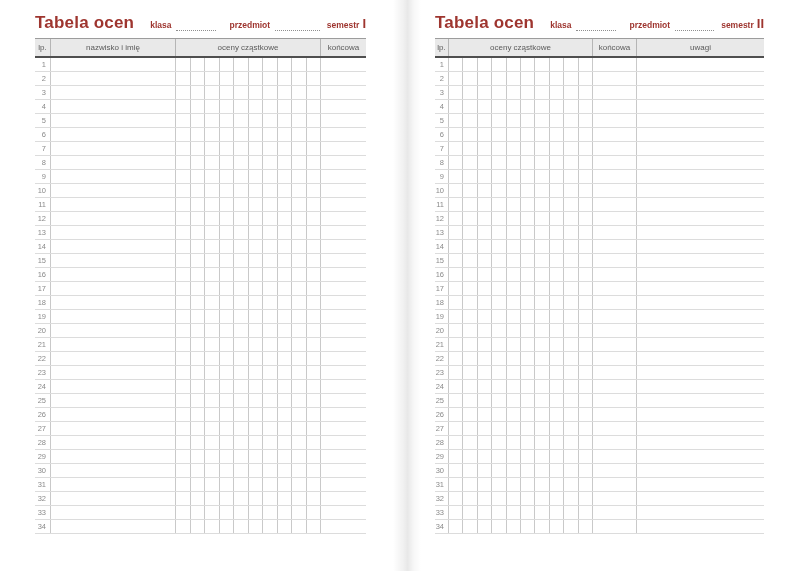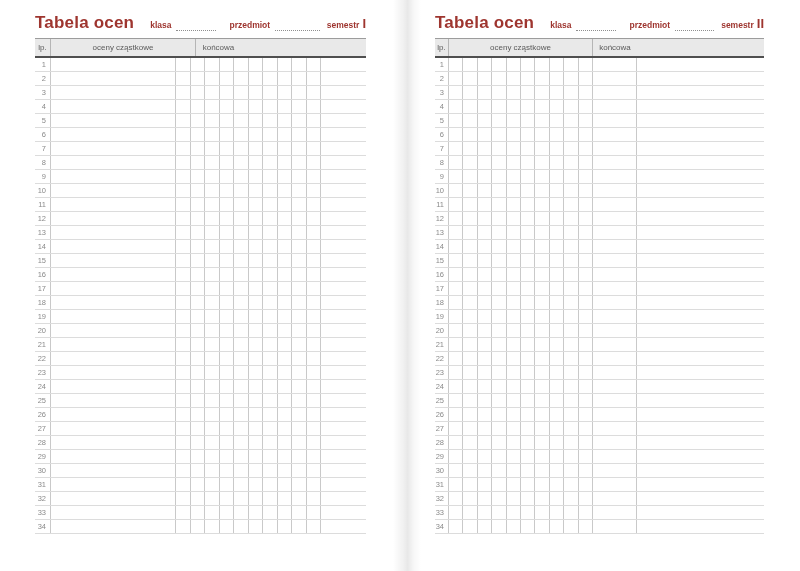--- a/index.html
+++ b/index.html
@@ -65,20 +65,21 @@
       <span class="field-label">klasa</span>
       <span class="dots dots-short"></span>
       <span class="field-label">przedmiot</span>
       <span class="dots dots-long"></span>
       <span class="field-label">semestr</span>
       <span class="semestr-num">I</span>
     </header>
     <div class="grade-table">
         <div class="thead">
           <div class="th" style="width: 16px;">lp.</div>
+          <div class="th" style="width: 125px;">nazwisko i imię</div>
           <div class="th" style="width: 145px;">oceny cząstkowe</div>
           <div class="th" style="width: 45px;">końcowa</div>
         </div>
         <div>
           <div class="tr">
             <div class="td col-lp" style="width: 16px;">1</div>
             <div class="td col-name" style="width: 125px;"></div>
             <div class="td grades-group" style="width: 145px;">
               <div class="subcell"></div>
               <div class="subcell"></div>
@@ -666,20 +667,21 @@
       <span class="field-label">przedmiot</span>
       <span class="dots dots-long"></span>
       <span class="field-label">semestr</span>
       <span class="semestr-num">II</span>
     </header>
     <div class="grade-table">
         <div class="thead">
           <div class="th" style="width: 14px;">lp.</div>
           <div class="th" style="width: 144px;">oceny cząstkowe</div>
           <div class="th" style="width: 44px;">końcowa</div>
+          <div class="th" style="width: 127px;">uwagi</div>
         </div>
         <div>
           <div class="tr">
             <div class="td col-lp" style="width: 14px;">1</div>
             <div class="td grades-group" style="width: 144px;">
               <div class="subcell"></div>
               <div class="subcell"></div>
               <div class="subcell"></div>
               <div class="subcell"></div>
               <div class="subcell"></div>

